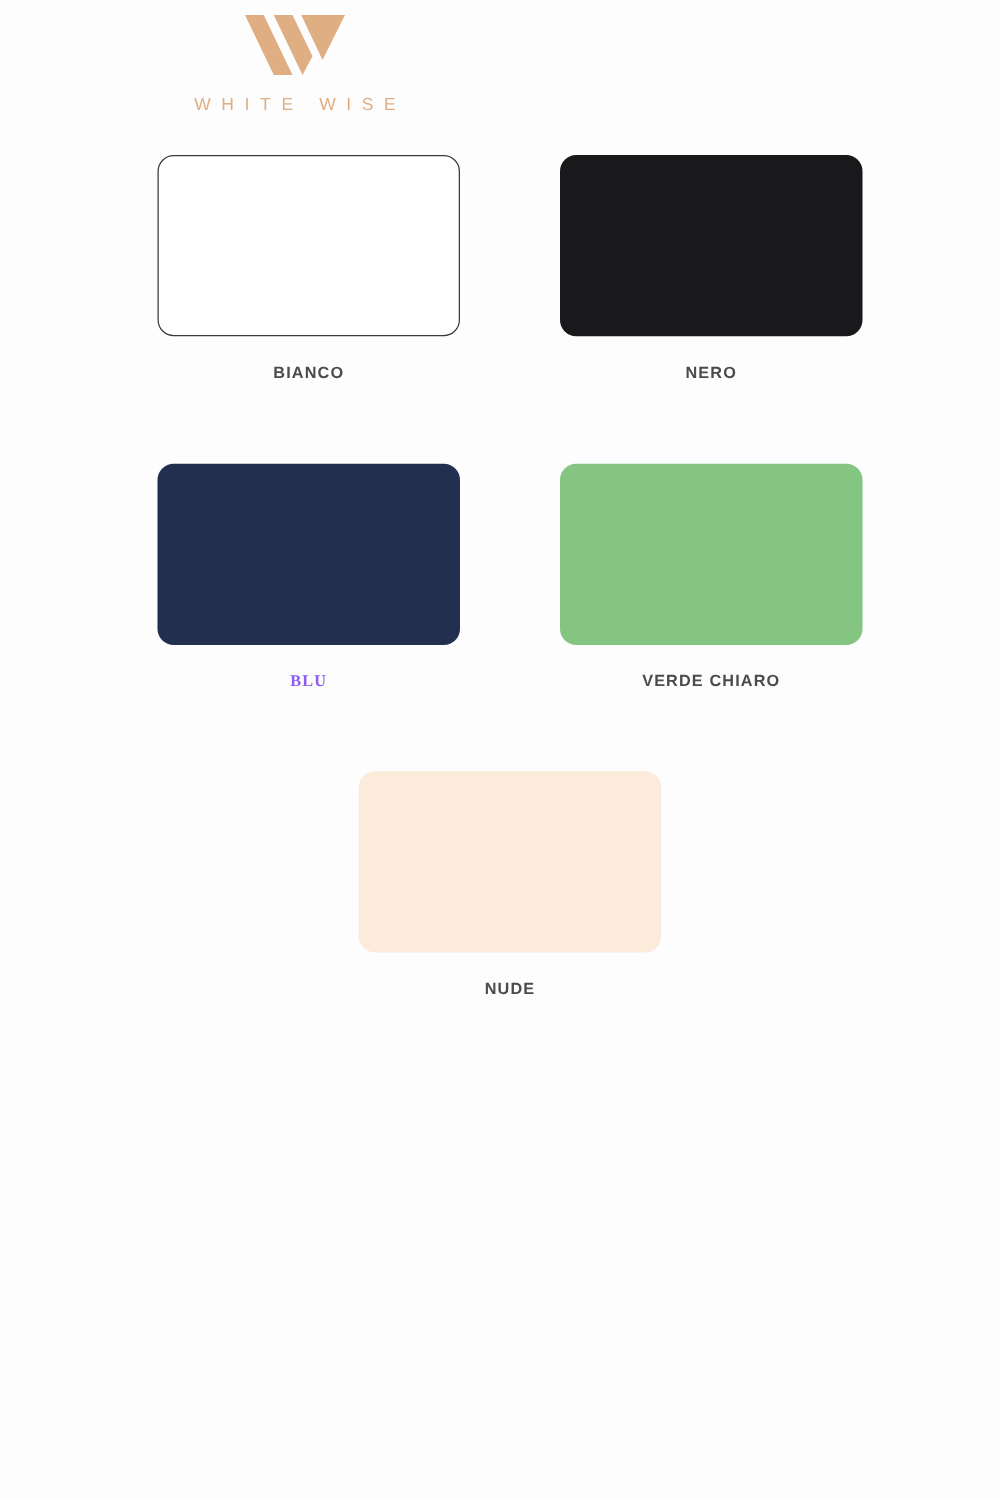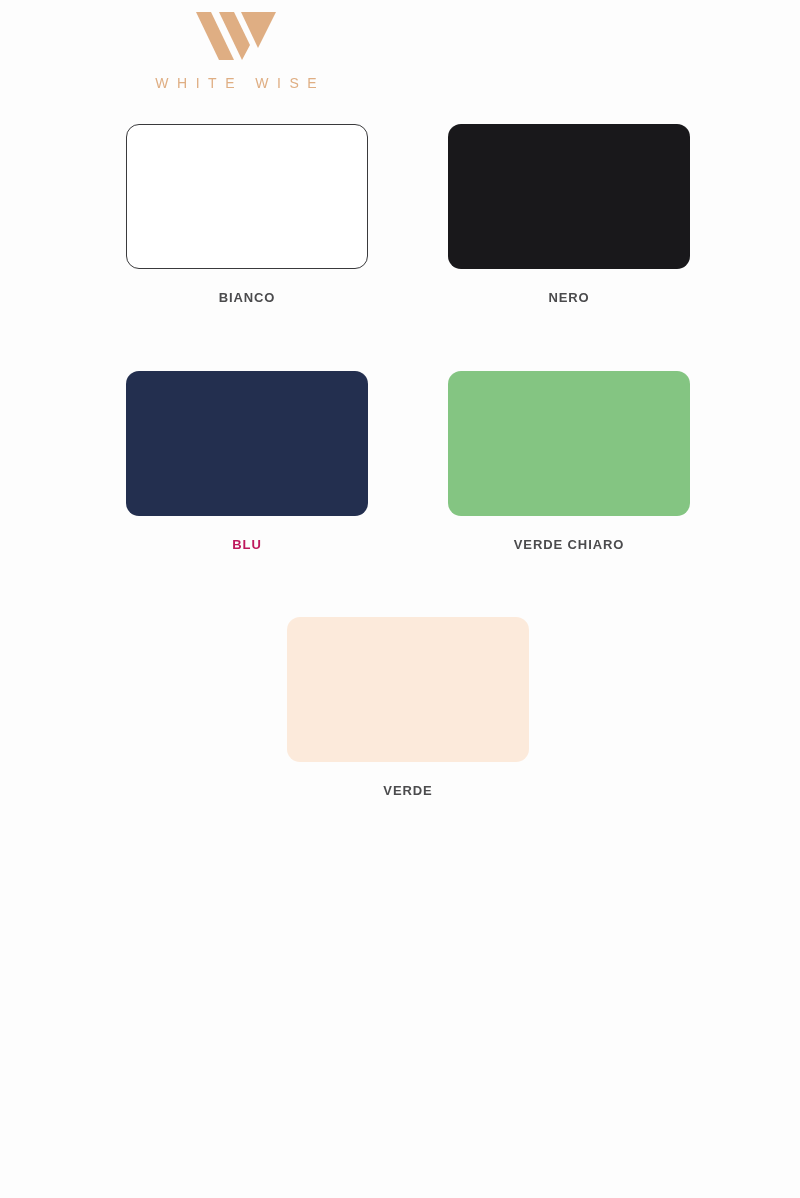--- a/index.html
+++ b/index.html
@@ -170,30 +170,30 @@
       </div>
       <div class="swatch-cell">
         <div class="swatch-chip" style="background-color: rgb(25, 24, 27);"></div>
         <span class="swatch-label" style="color: rgb(75, 75, 77);">NERO</span>
       </div>
     </div>
 
     <div class="swatch-row">
       <div class="swatch-cell">
         <div class="swatch-chip" style="background-color: rgb(35, 47, 79);"></div>
-        <span class="swatch-label" style="color: #be185d;">BLU</span>
+        <span class="swatch-label" style="color: #8b5cf6; font-family: Liberation Serif, serif;">BLU</span>
       </div>
       <div class="swatch-cell">
         <div class="swatch-chip" style="background-color: rgb(132, 197, 130);"></div>
         <span class="swatch-label" style="color: rgb(75, 75, 77);">VERDE CHIARO</span>
       </div>
     </div>
 
     <div class="swatch-row">
       <div class="swatch-cell">
         <div class="swatch-chip" style="background-color: rgb(252, 234, 219);"></div>
-        <span class="swatch-label" style="color: rgb(75, 75, 77);">VERDE</span>
+        <span class="swatch-label" style="color: rgb(75, 75, 77);">NUDE</span>
       </div>
     </div>
 
   </div>
 
 </div>
 
 </body></html>

